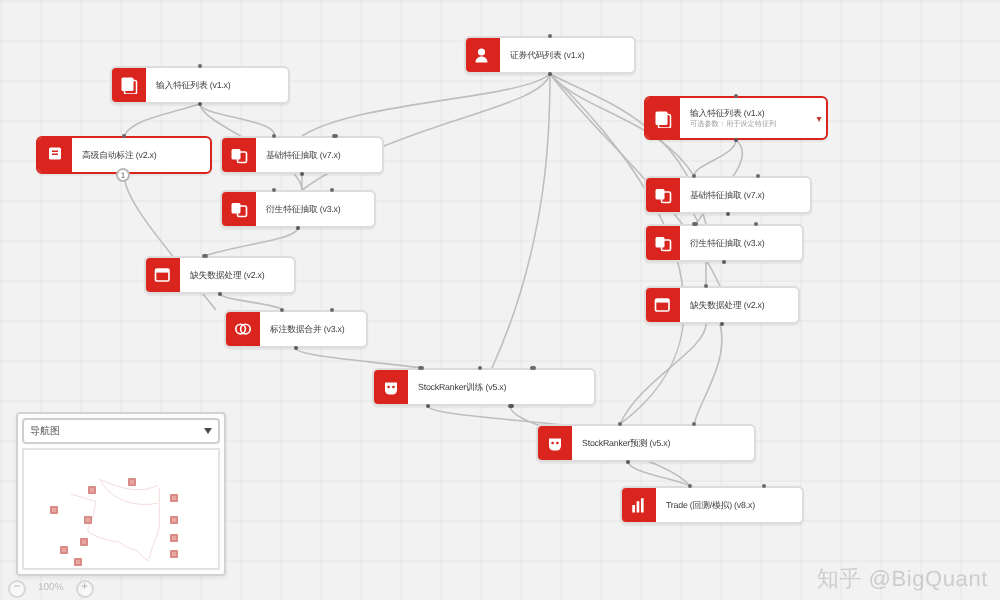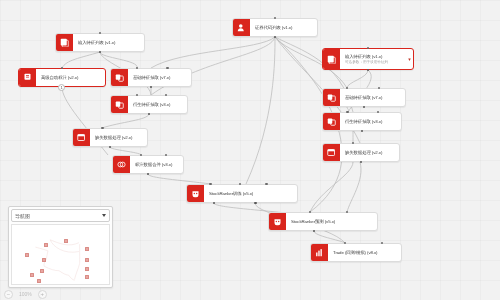--- a/index.html
+++ b/index.html
@@ -475,13 +475,14 @@
         </div>
     </div>
   </div>
 
   <div id="bottom-bar">
     <div class="zoom-btn">−</div>
     <span class="zoom-label">100%</span>
     <div class="zoom-btn">+</div>
   </div>
 
+  <div id="watermark">知乎 @BigQuant</div>
 </div>
 
 </body></html>

